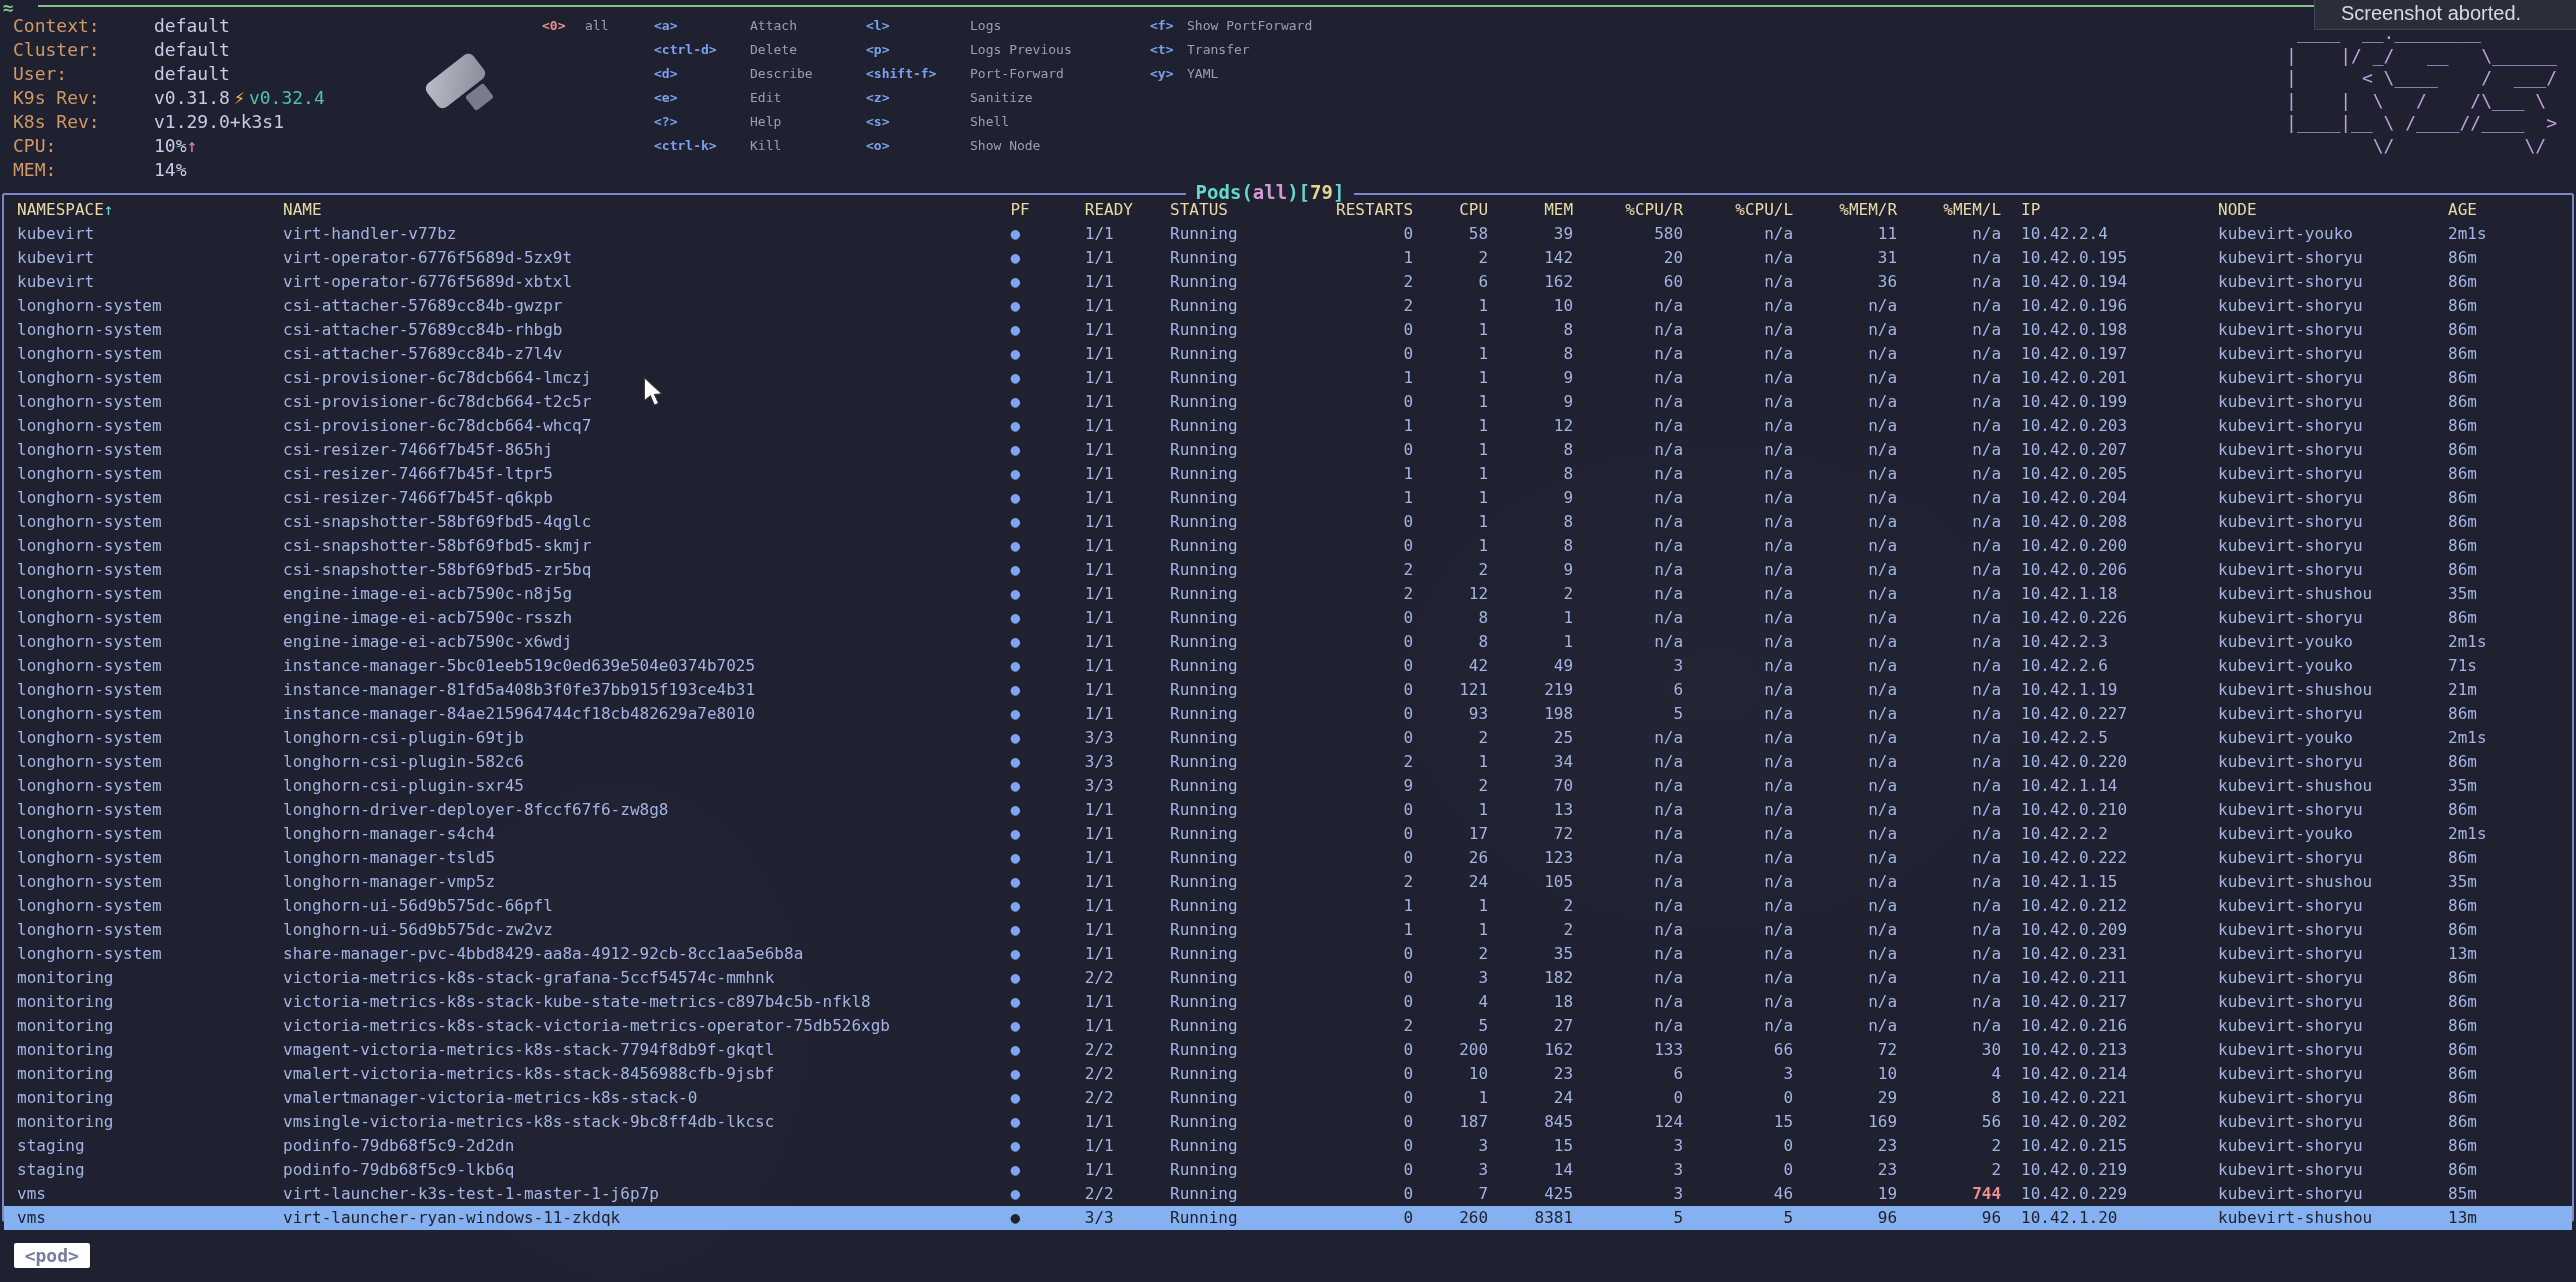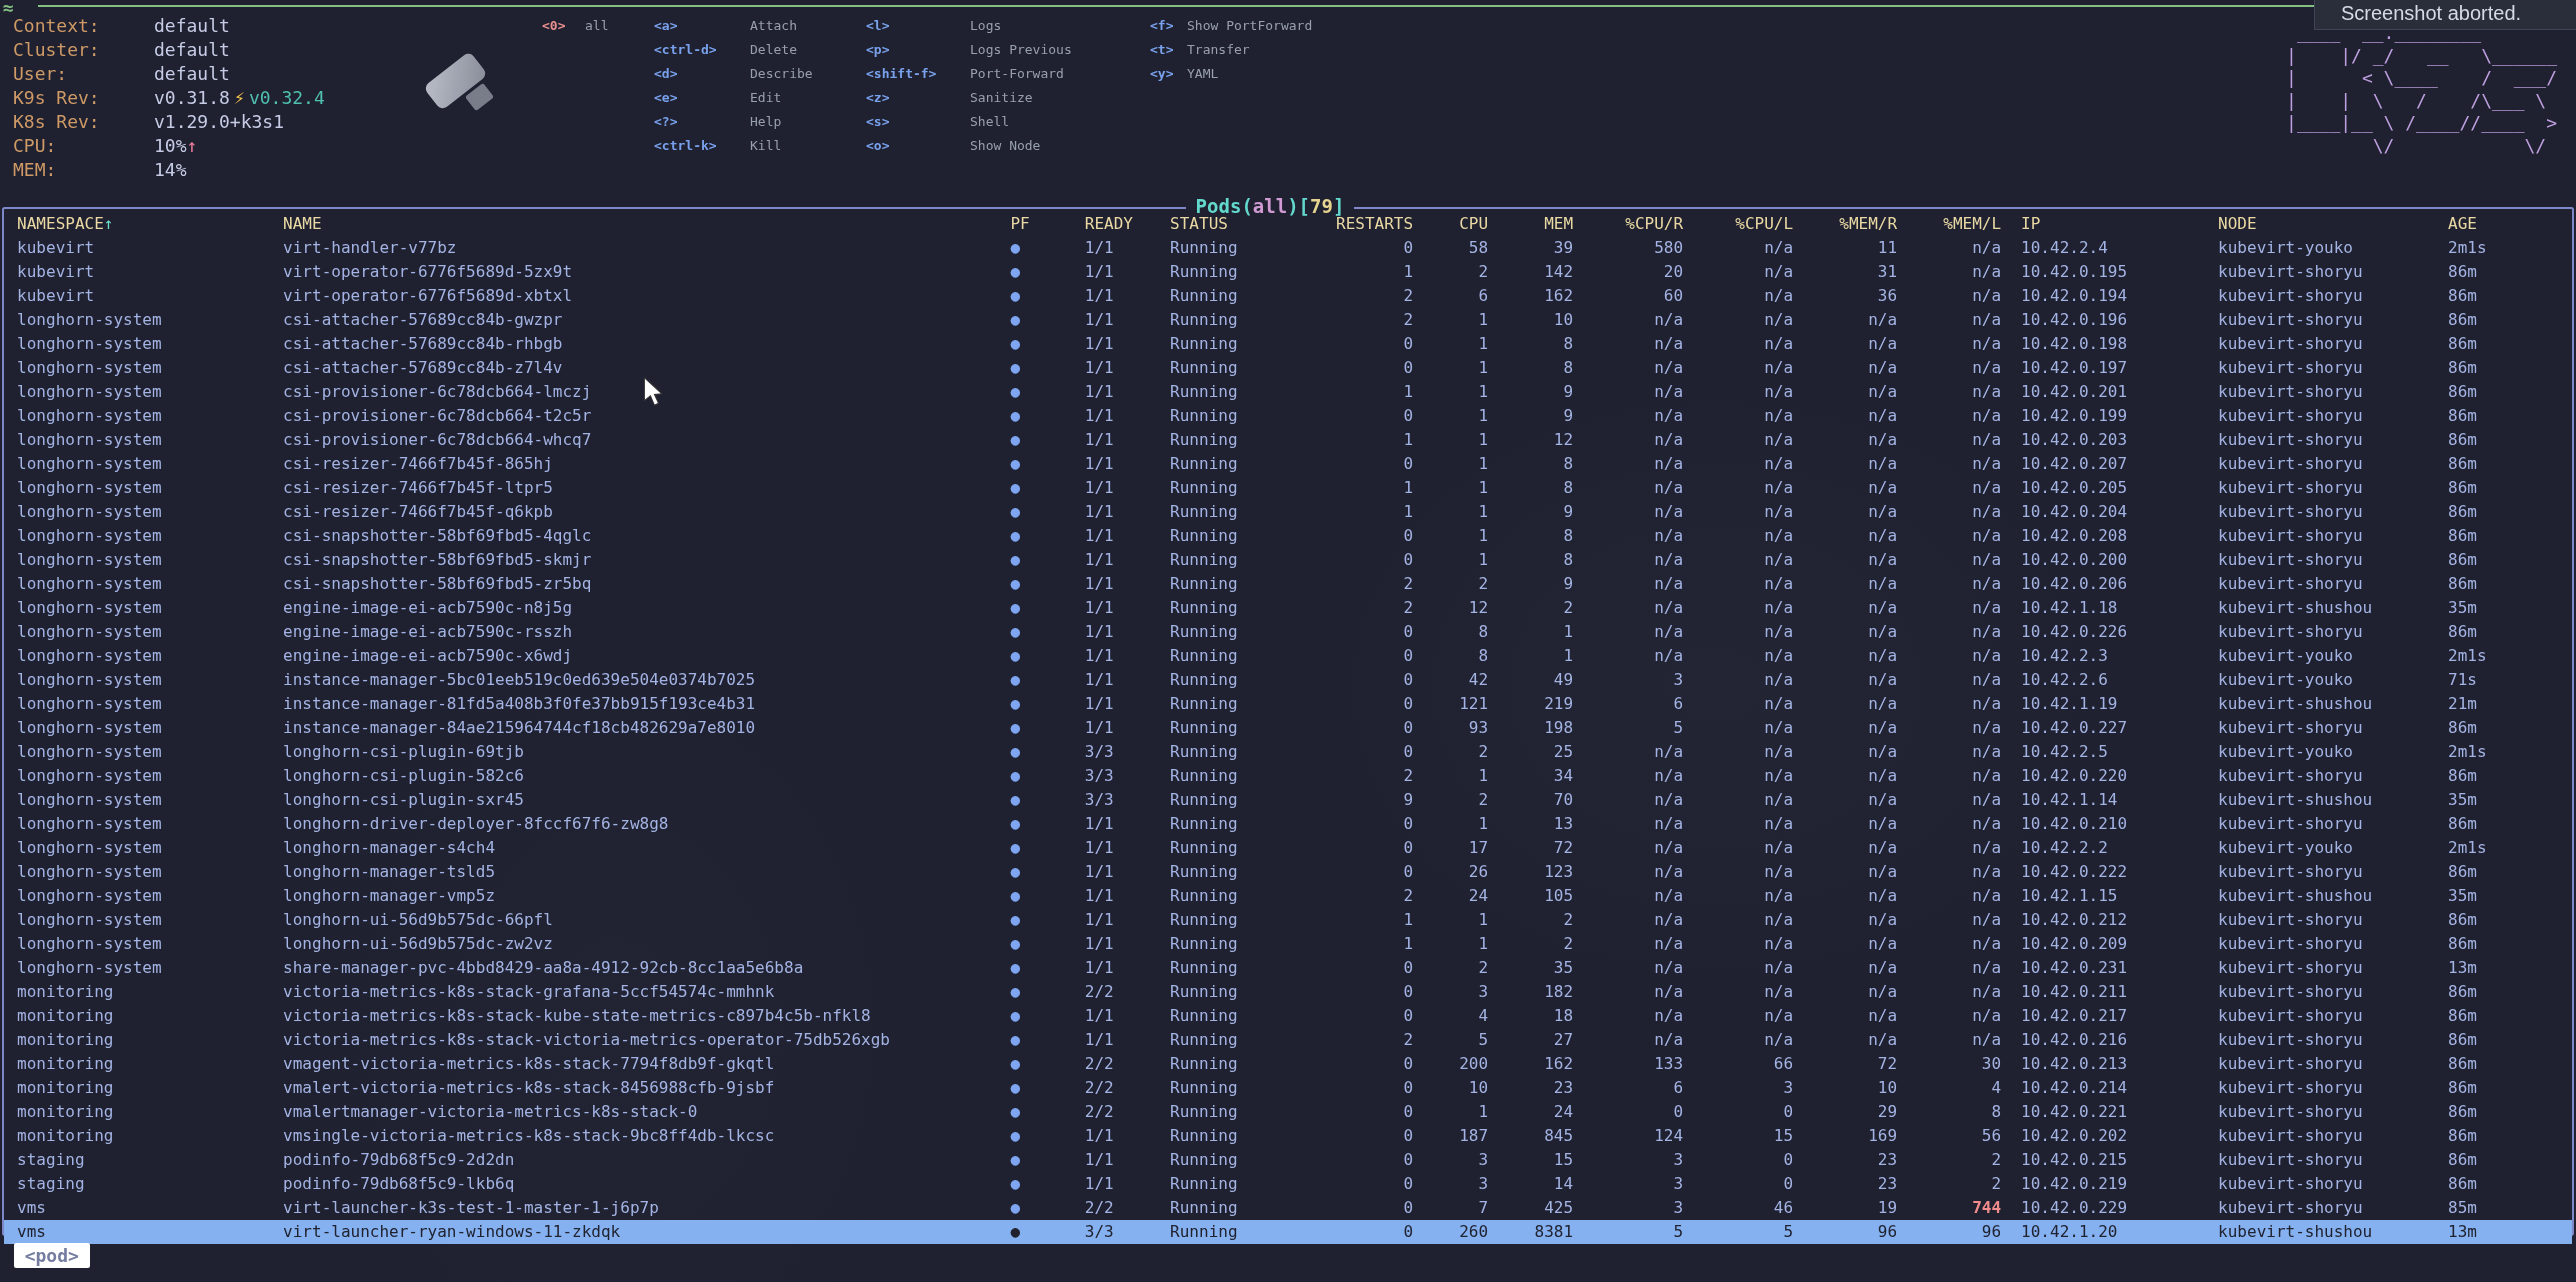--- a/index.html
+++ b/index.html
@@ -49,21 +49,21 @@
   
   .logo{ position:absolute; right:19px; top:22px; margin:0; color:#bf9fe0; font-size:18px; line-height:22.6px; font-family:"DejaVu Sans Mono",monospace; }
 
   
   .notif{ position:absolute; right:0; top:0; width:262px; height:30px; z-index:6;
     background:#2a2d3a; border-left:1.4px solid #404453; border-bottom:1.4px solid #404453;
     color:#d6dae6; font-family:"Liberation Sans", sans-serif; font-size:20px; line-height:27.4px;
     padding-left:26px; white-space:nowrap; overflow:hidden; }
 
   
-  .box{ position:absolute; left:2.1px; right:2.1px; top:207px; height:1029px;
+  .box{ position:absolute; left:2.1px; right:2.1px; top:193px; height:1029px;
     border:2.1px solid #7e88c8; border-radius:2.7px; }
   .title{ position:absolute; top:-14.4px; left:49.3%; transform:translateX(-50%);
     background:#1f2130; padding:0 9.6px; font-size:19px; font-weight:bold; white-space:nowrap; }
   .t-teal{ color:#63d8cd; } .t-scope{ color:#cf9bd2; } .t-count{ color:#e6d490; }
 
   .tbl{ position:absolute; left:0; right:0; top:2.7px; }
   .trow{ display:grid;
     grid-template-columns:266px 726px 62px 99px 158px 85px 75px 85px 110px 110px 104px 104px 217px 230px 112px;
     height:24px; line-height:24px; padding-left:13px; font-size:16px; white-space:nowrap; }
   .hrow{ color:#ead9a4; }

